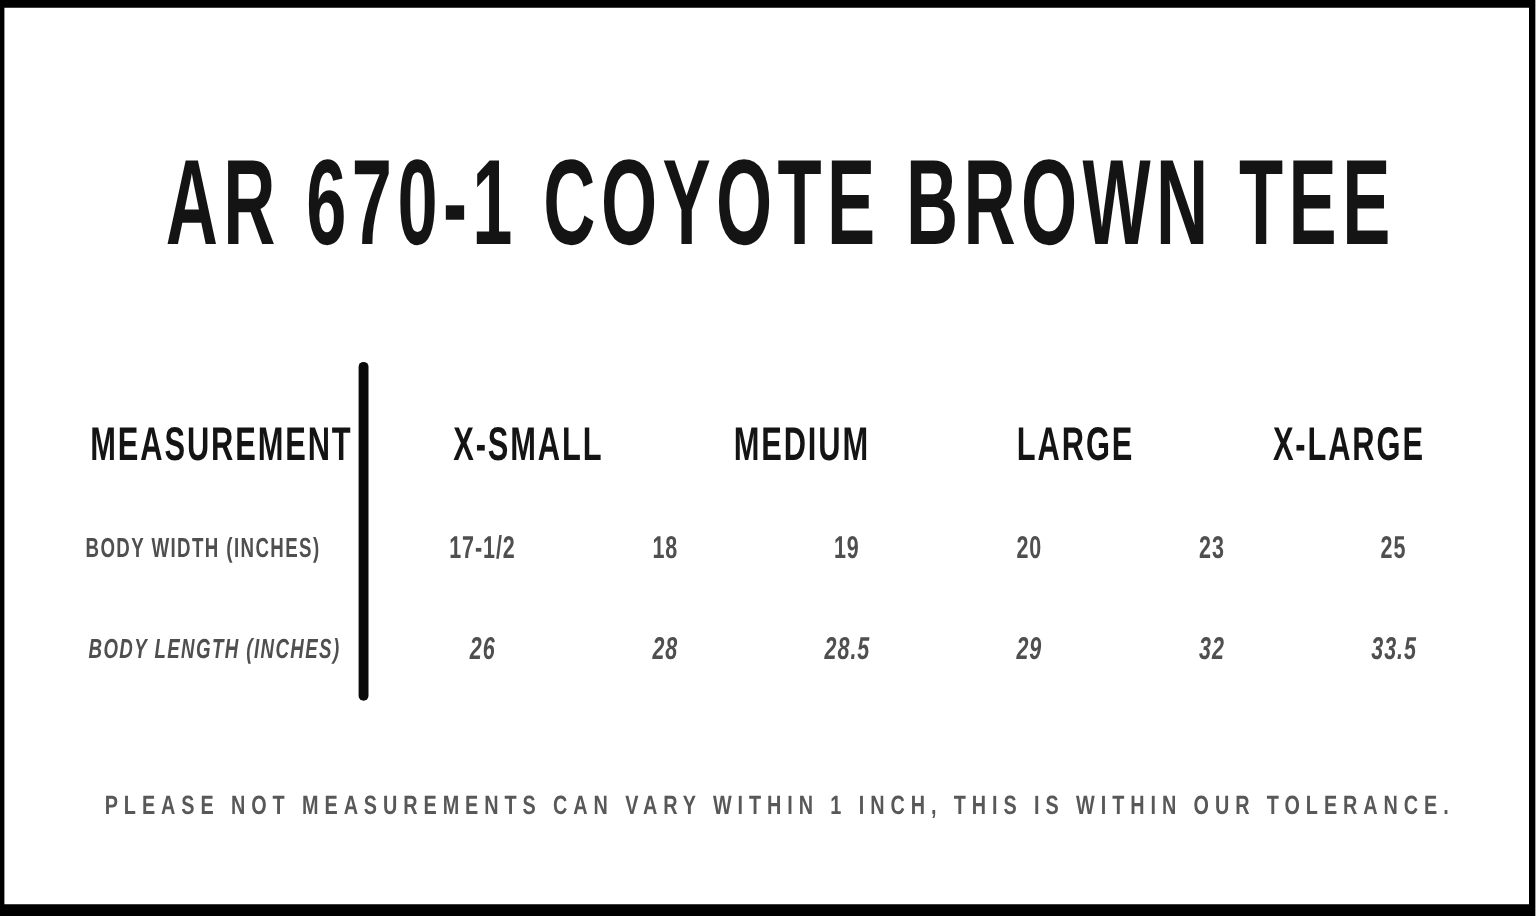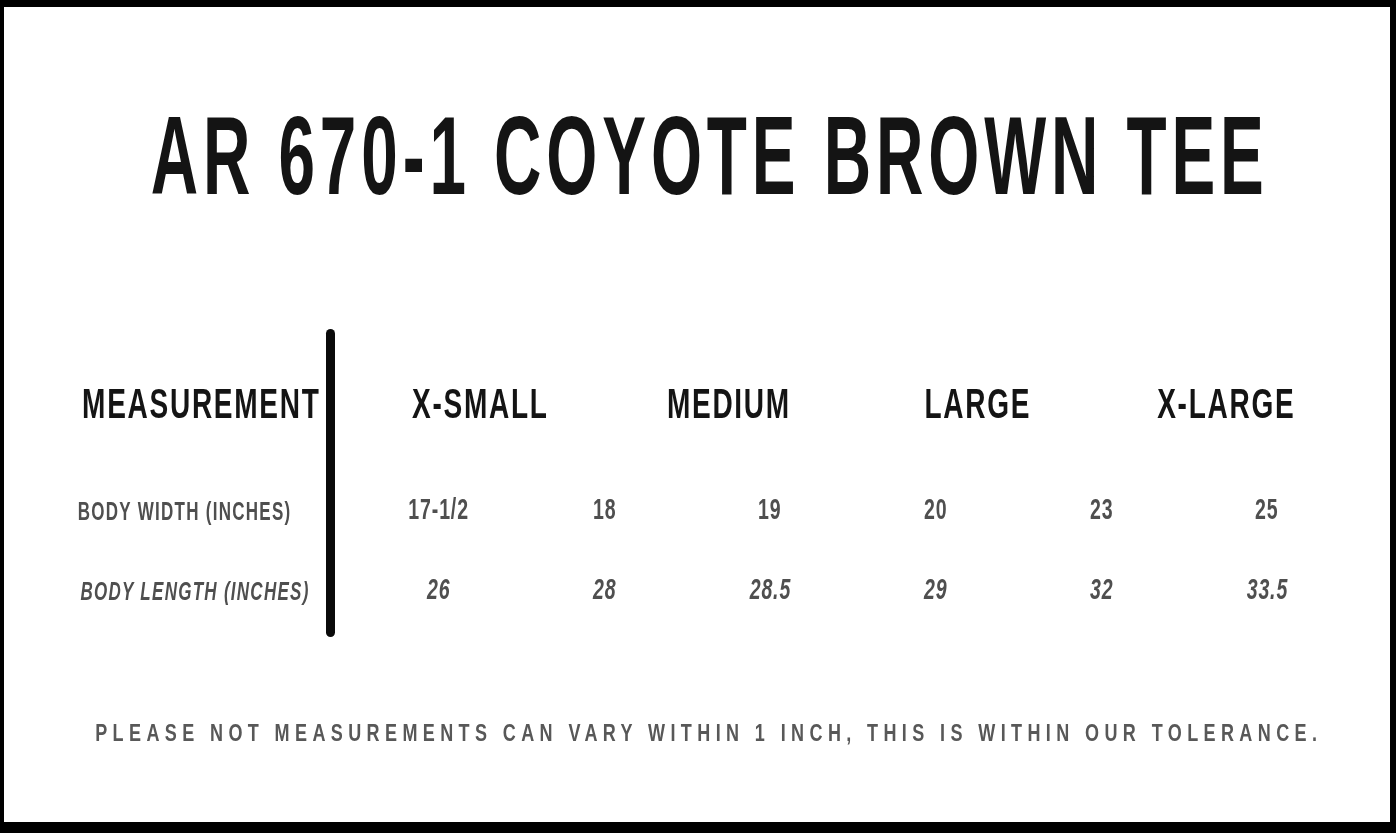--- a/index.html
+++ b/index.html
@@ -25,21 +25,21 @@
     font-weight: 700;
     white-space: nowrap;
   }
   .title-wrap {
     position: absolute;
     top: 104px;
     left: 16px;
     right: 0;
     height: 120px;
     display: flex;
-    align-items: flex-start;
+    align-items: flex-end;
     justify-content: center;
     margin-left: 10px;
   }
   .title-text {
     font-size: 80px;
     letter-spacing: 6px;
     color: #141414;
     transform: scale(0.82, 1.38);
     transform-origin: center center;
   }
@@ -61,21 +61,21 @@
   }
   .t-row {
     position: absolute;
     left: 0;
     right: 0;
     height: 64px;
     display: flex;
     align-items: flex-end;
   }
   .t-row.header-row { top: 34px; }
-  .t-row.data-row-1 { top: 134px; }
+  .t-row.data-row-1 { top: 122px; }
   .t-row.data-row-2 { top: 214px; font-style: italic; }
   .label-cell {
     width: 246px;
     text-align: right;
   }
   .gap-cell { width: 70px; }
   .size-cell {
     flex: 1;
     text-align: center;
   }

